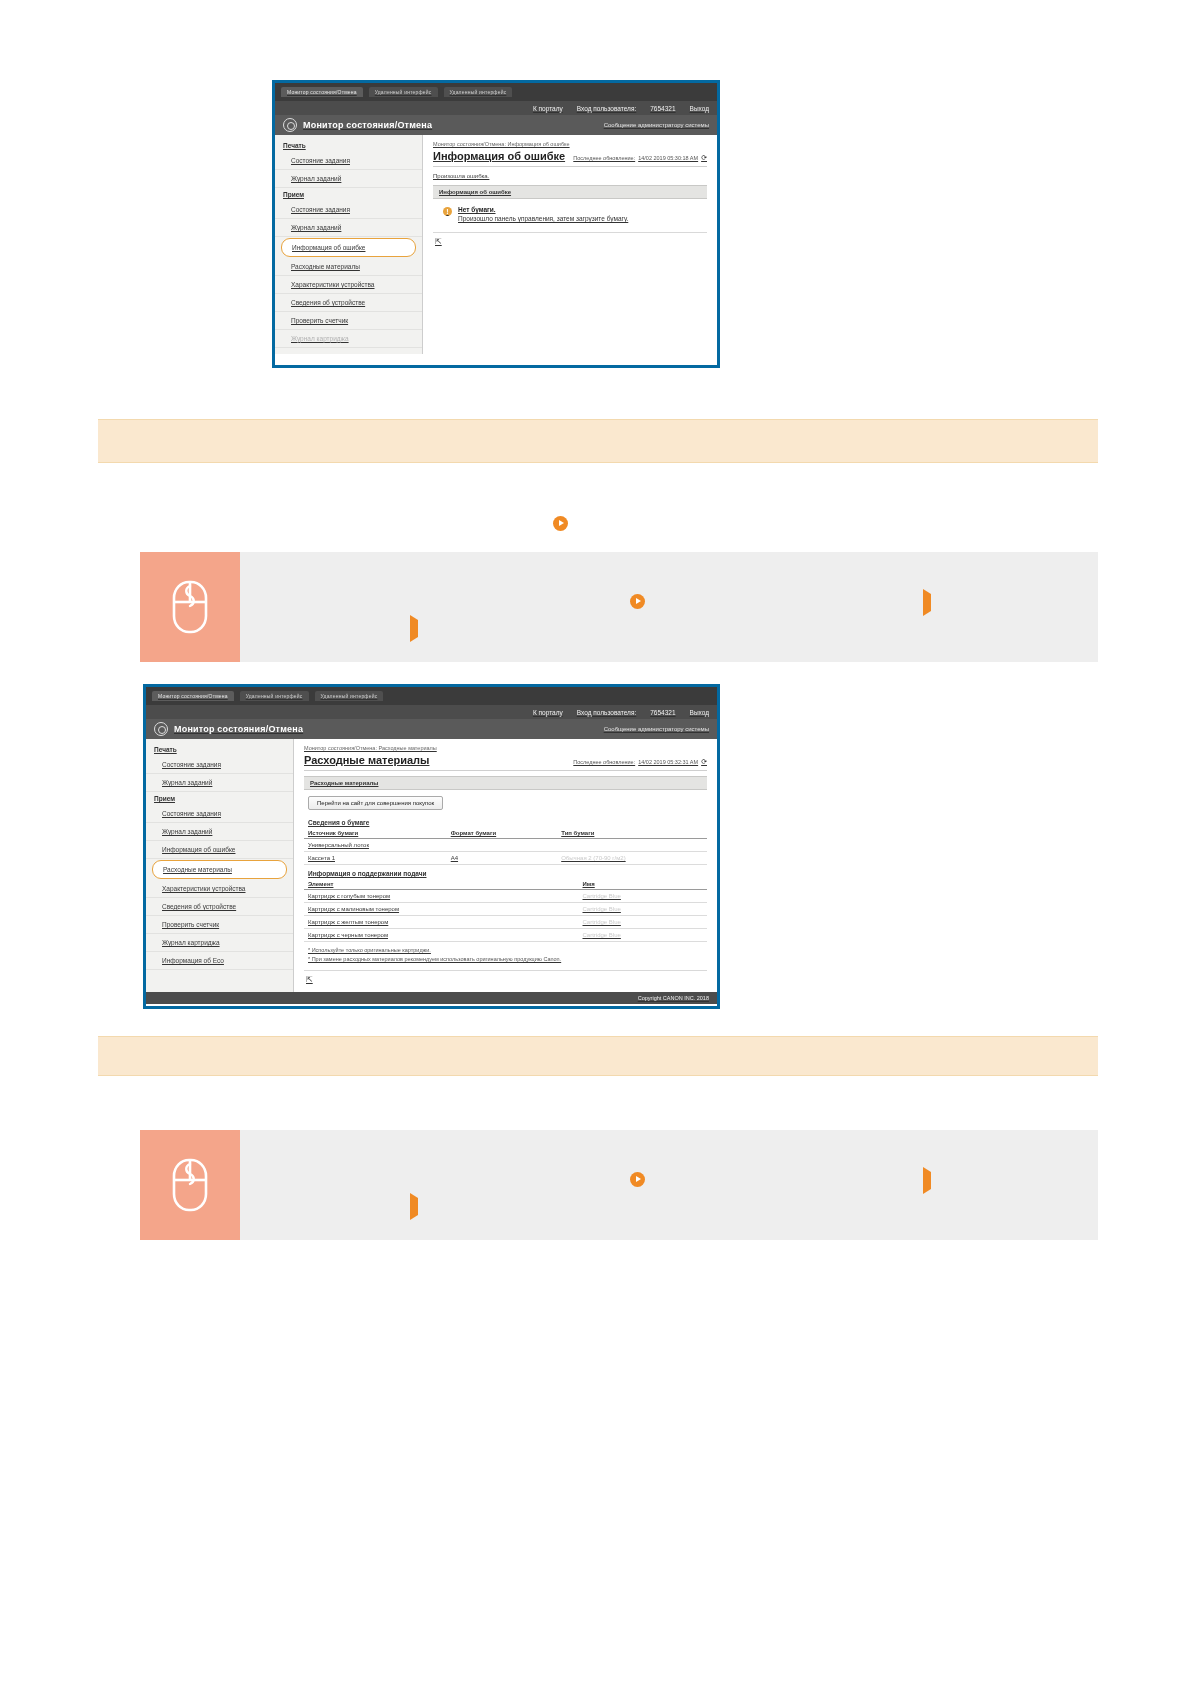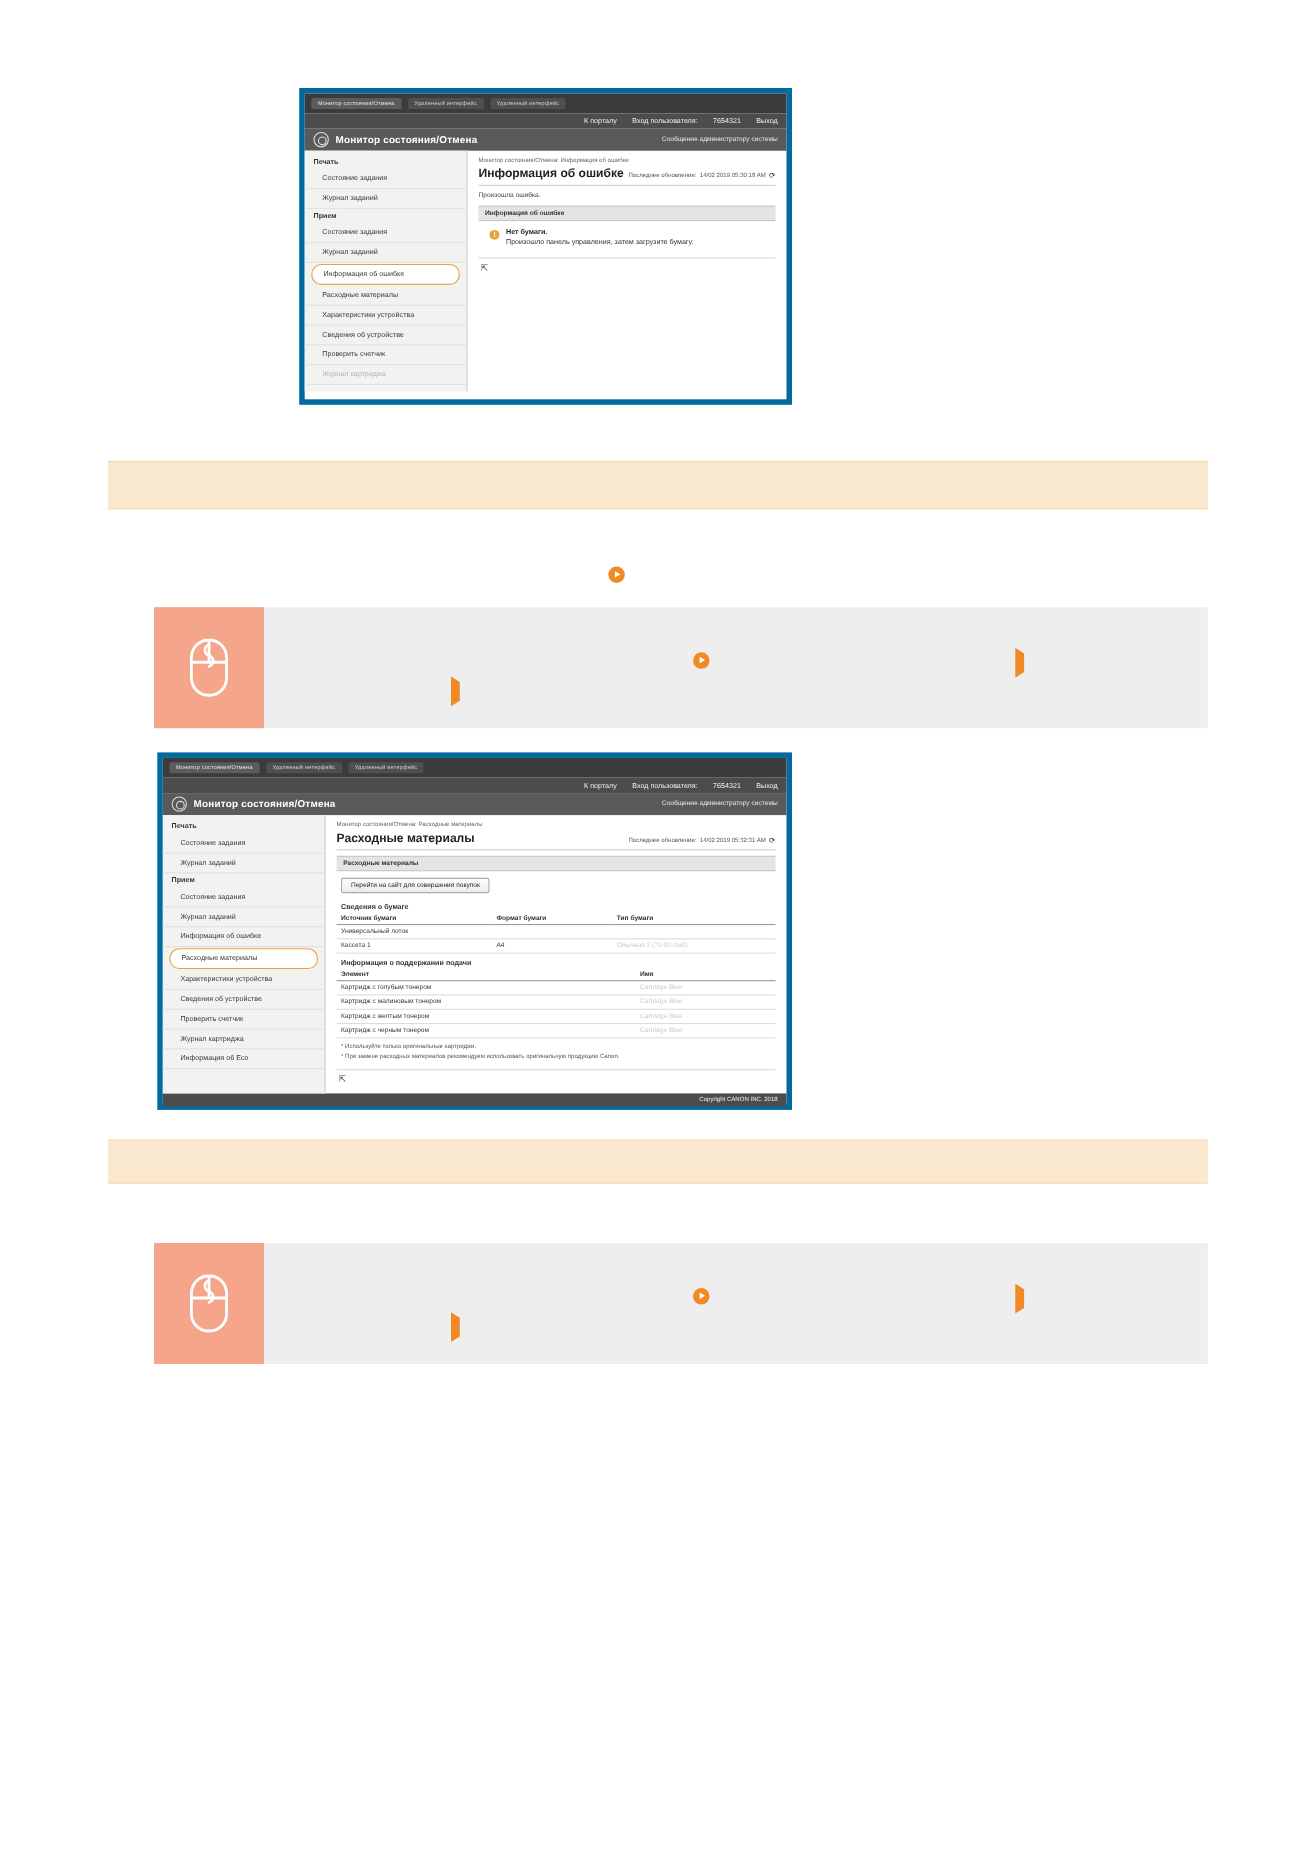--- a/index.html
+++ b/index.html
@@ -13,22 +13,23 @@
     position: relative;
     font-family: "Liberation Sans", sans-serif;
     color: #333;
     overflow: hidden;
   }
 
   
   .shot {
     position: absolute;
     background: #ffffff;
-    border: 5px solid #0369a1;
+    border: 3px solid #0369a1;
     box-sizing: border-box;
+    text-decoration: underline;
   }
   .shot .tabbar {
     height: 18px;
     background: #3b3b3b;
     display: flex;
     align-items: center;
     padding: 0 6px;
     gap: 6px;
     box-sizing: border-box;
   }

